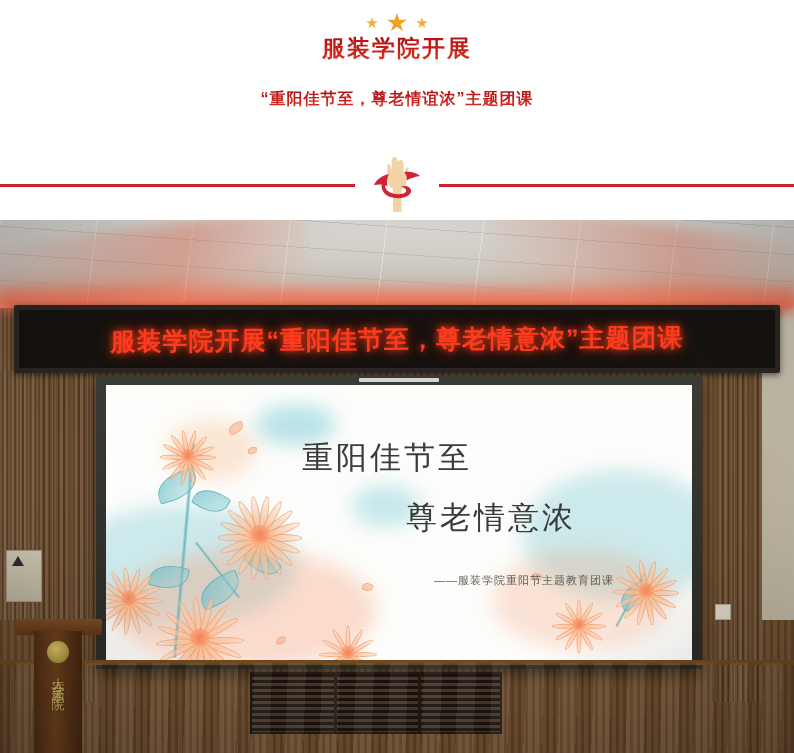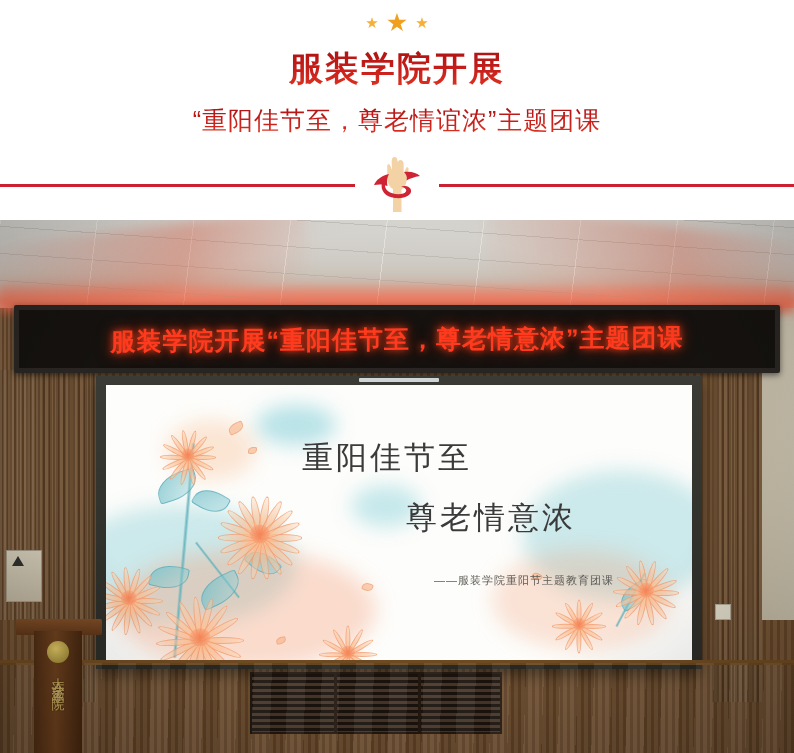--- a/index.html
+++ b/index.html
@@ -34,37 +34,37 @@
   }
   .star {
     display: inline-block;
     color: #f0a01e;
     line-height: 1;
   }
   .star-small { font-size: 15px; color: #f6b03a; }
   .star-big   { font-size: 25px; color: #f0a01e; }
 
   .title-line-1 {
-    margin-top: 13px;
-    font-size: 34px;
+    margin-top: 0;
+    font-size: 23px;
     font-weight: bold;
     letter-spacing: 2px;
     color: #bf1f1f;
     background: linear-gradient(180deg, #a81010 0%, #c9201c 55%, #e03a22 100%);
     -webkit-background-clip: text;
     background-clip: text;
     -webkit-text-fill-color: transparent;
     line-height: 1.35;
     text-align: center;
   }
 
   .title-line-2 {
-    margin-top: 12px;
-    font-size: 25px;
-    font-weight: normal;
+    margin-top: 24px;
+    font-size: 16px;
+    font-weight: bold;
     letter-spacing: 1px;
     color: #bf1f1f;
     background: linear-gradient(180deg, #a81010 0%, #c9201c 55%, #e03a22 100%);
     -webkit-background-clip: text;
     background-clip: text;
     -webkit-text-fill-color: transparent;
     line-height: 1.35;
     text-align: center;
   }
 

